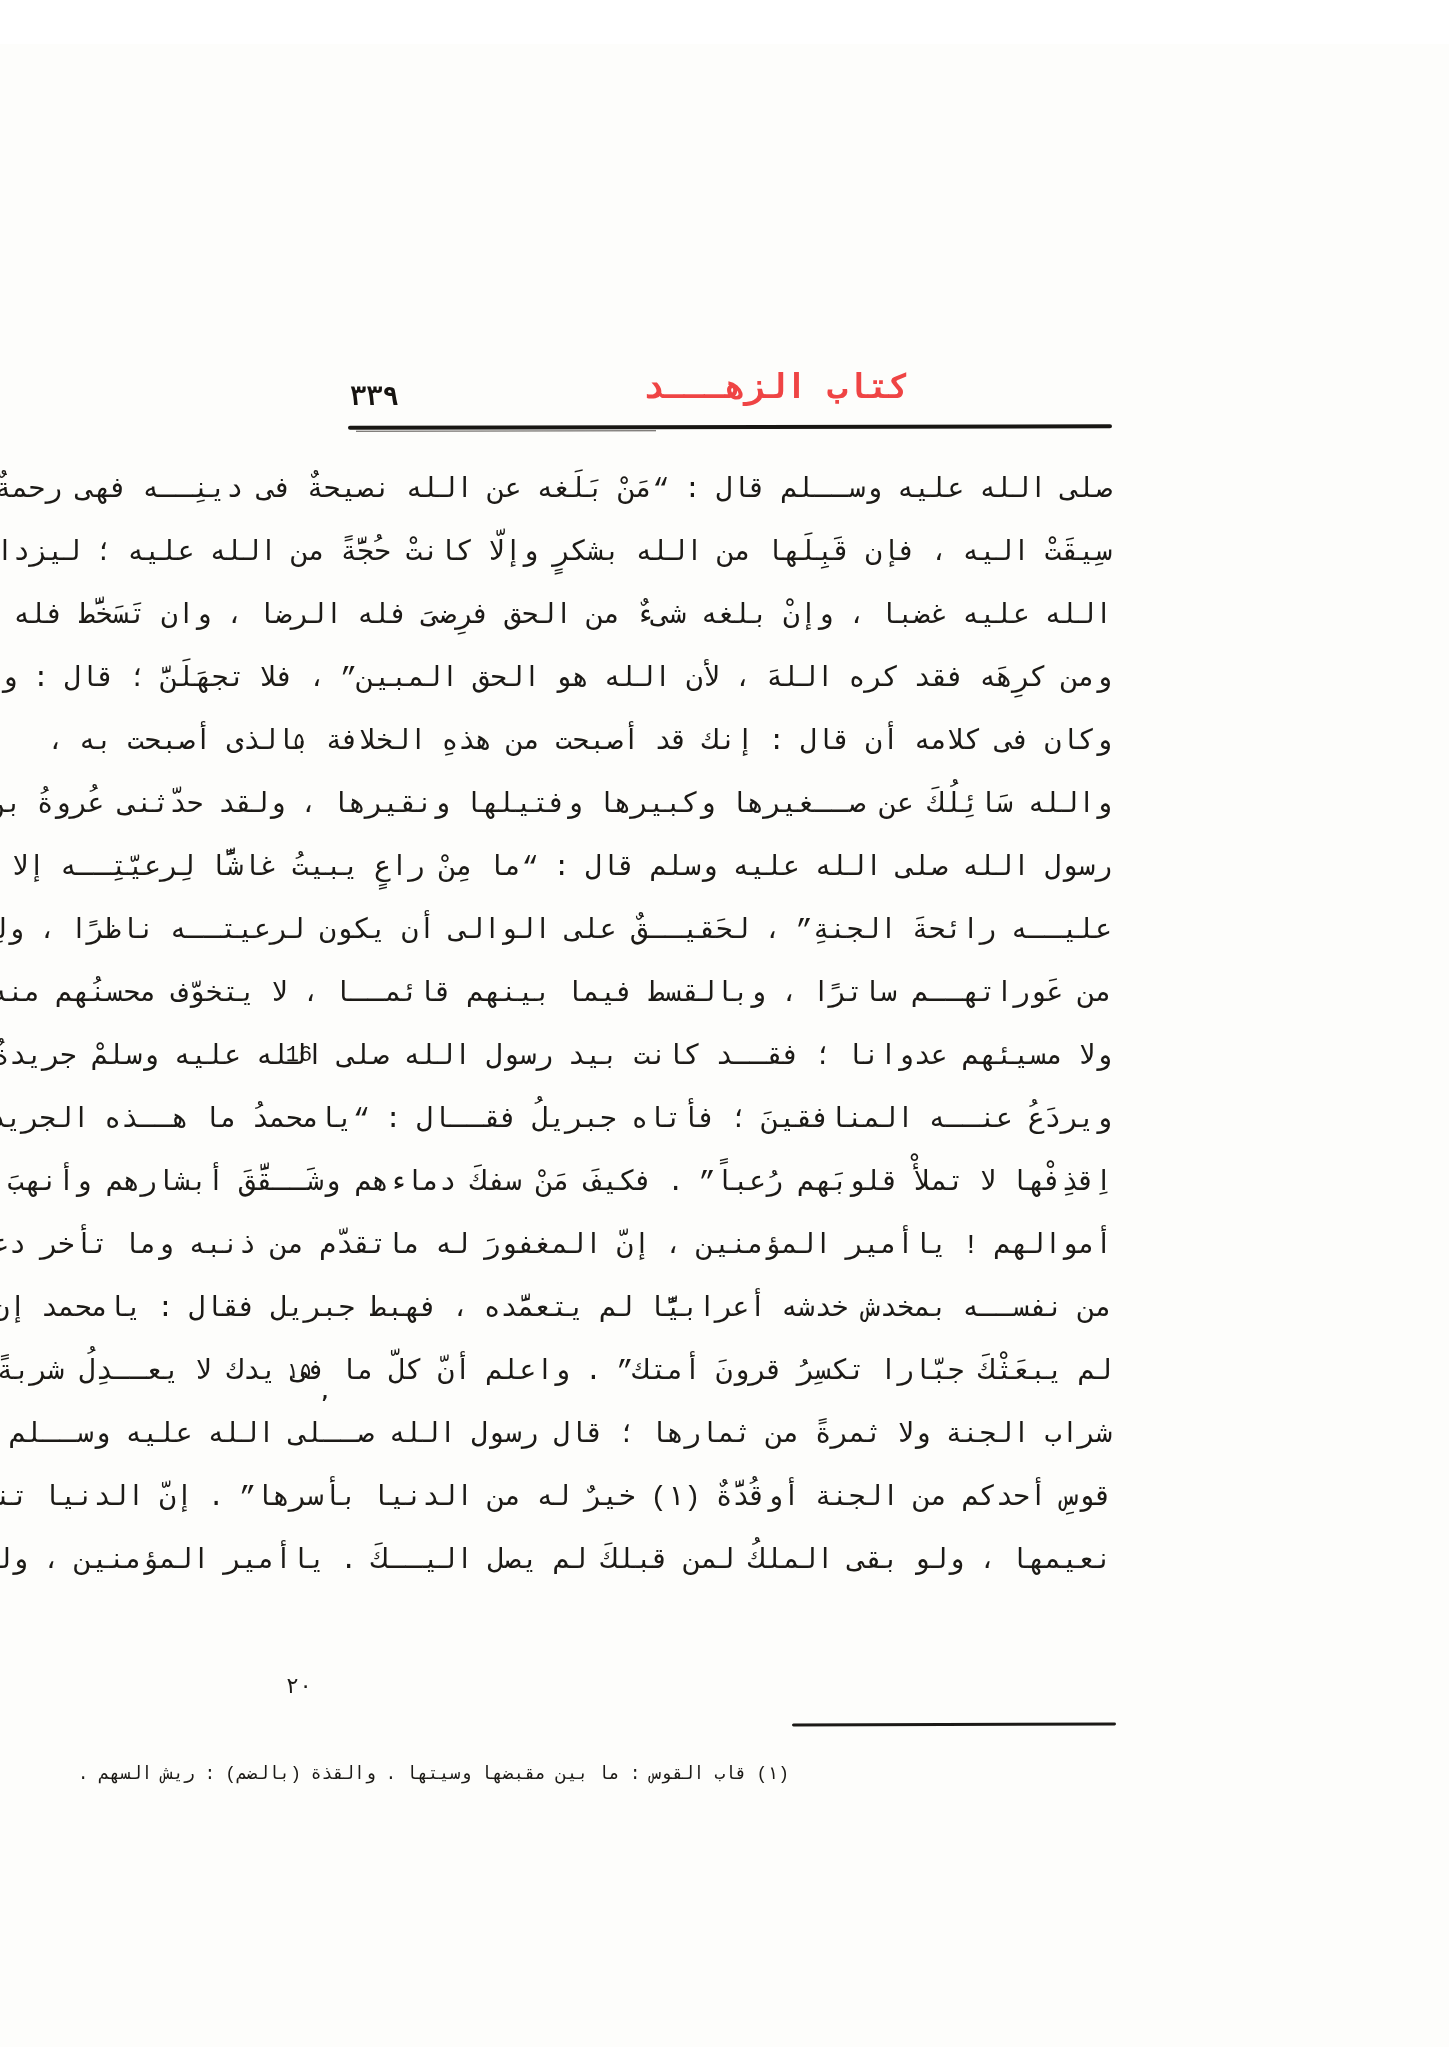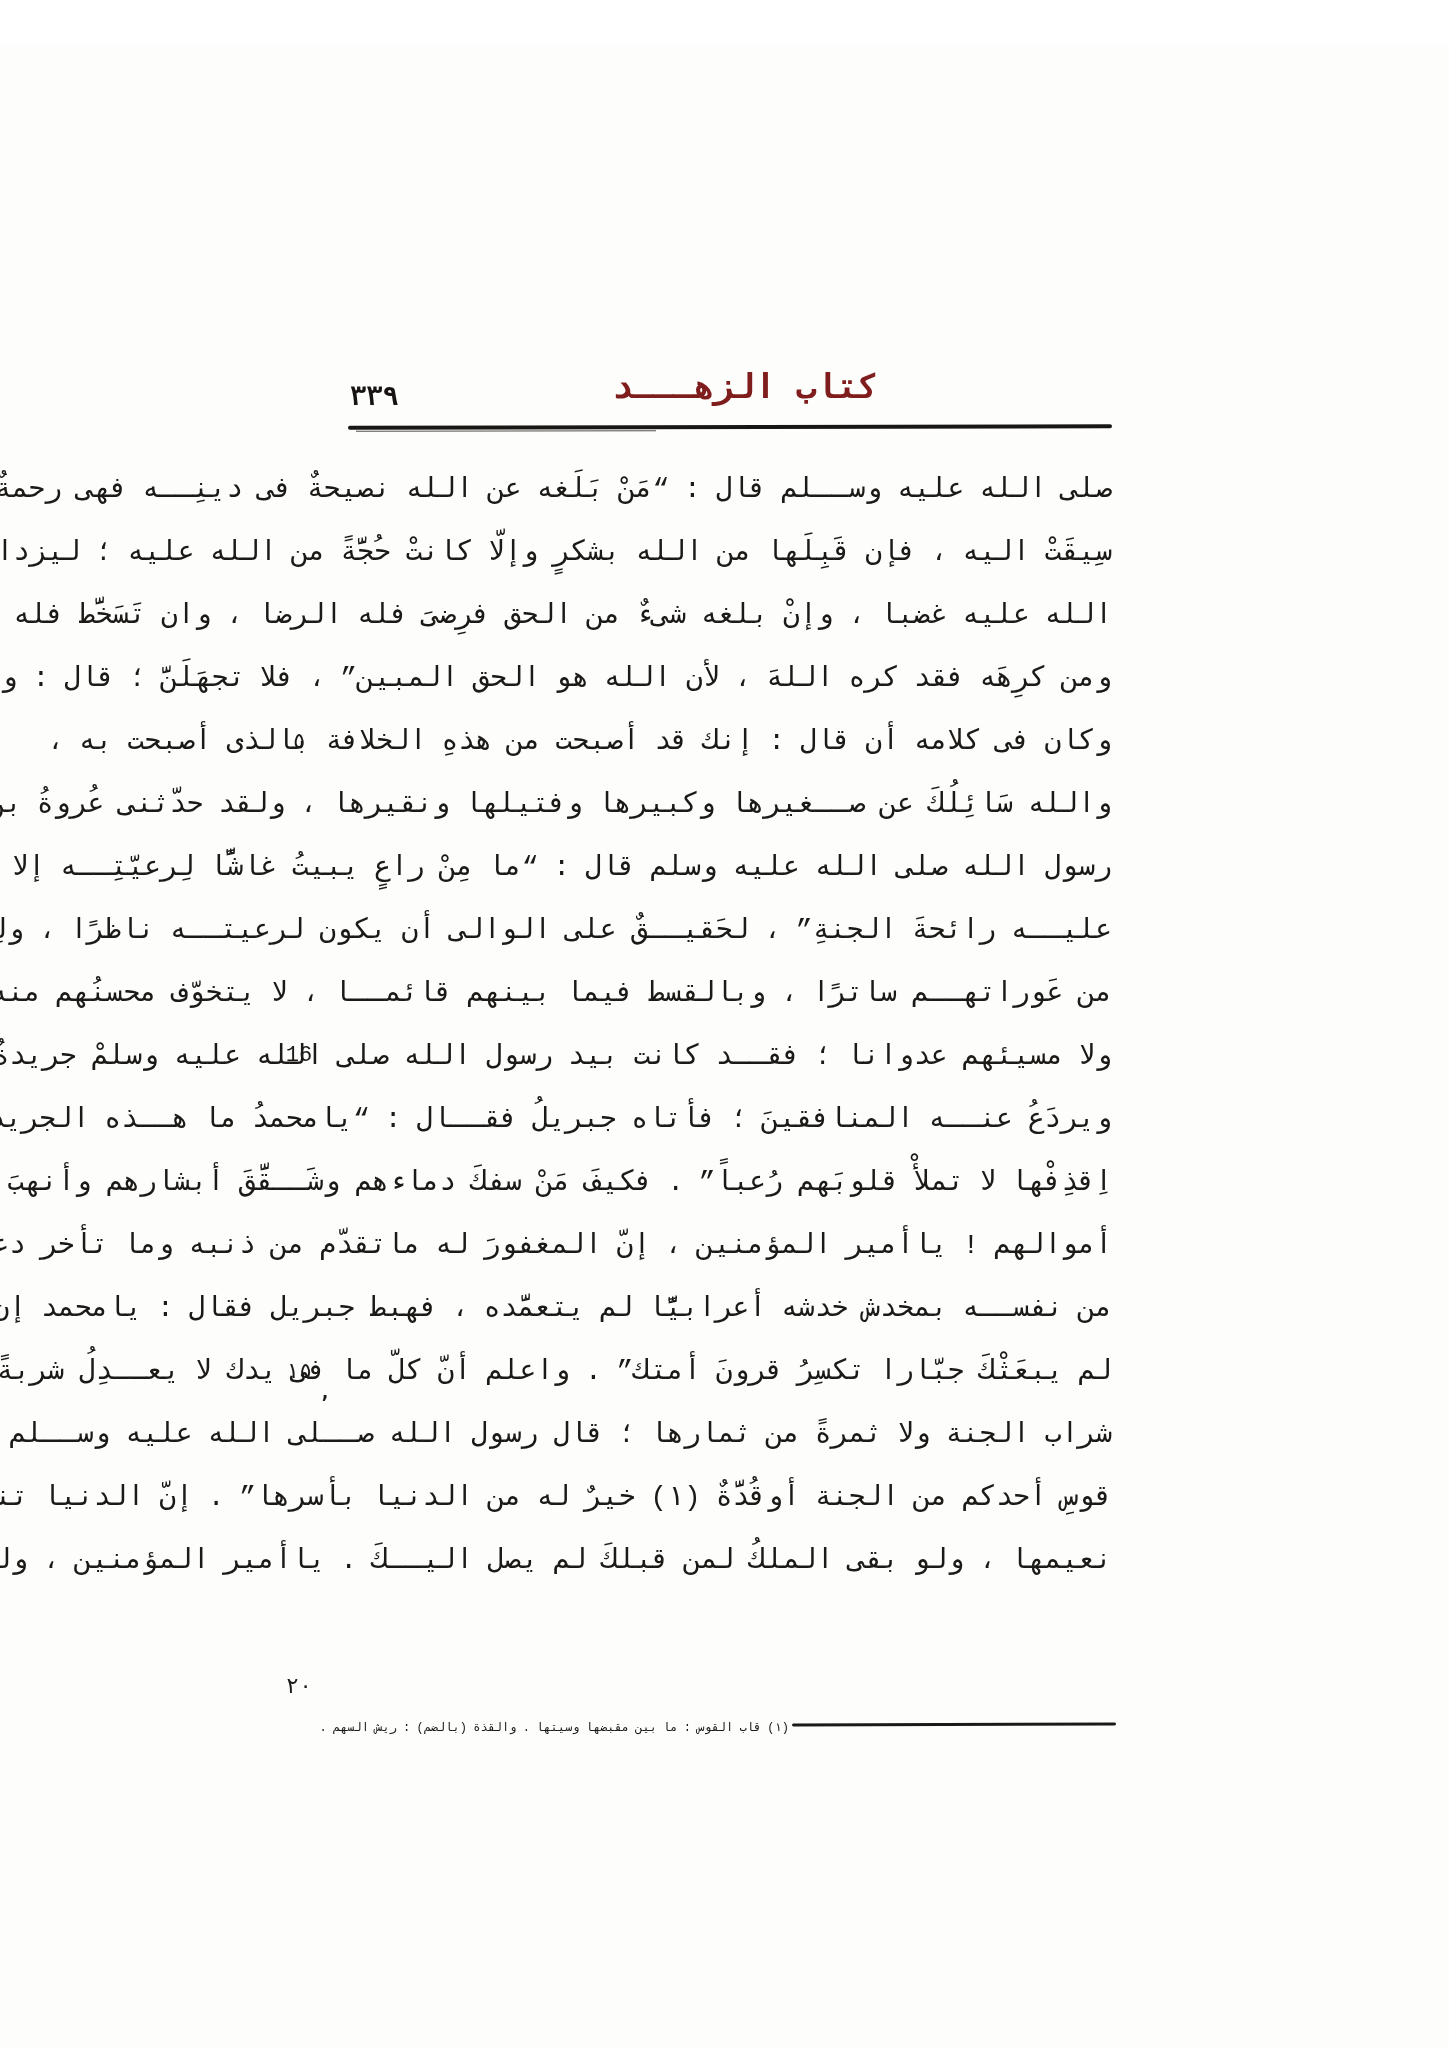--- a/index.html
+++ b/index.html
@@ -12,24 +12,24 @@
     overflow:hidden;
     margin-top:44px;
   }
   
   .page-number{
     position:absolute;left:350px;top:336px;
     font-size:27px;font-weight:bold;letter-spacing:1px;
     color:#161310;
   }
   .page-title{
-    position:absolute;right:571px;top:322px;
+    position:absolute;right:540px;top:322px;
     font-size:34px;font-weight:bold;
     direction:rtl;white-space:nowrap;
-    color:#7f1d1d;
+    color:#ef4444;
   }
   .head-rule{
     position:absolute;left:348px;top:381px;width:764px;height:4px;
     background:#191714;border-radius:2px;
     transform:rotate(-0.12deg);
   }
   .head-rule::after{
     content:"";position:absolute;left:8px;top:5px;width:300px;height:1px;
     background:#2a2archive622;background:#2a2622;opacity:.8;
   }
@@ -54,23 +54,23 @@
   .stray-mark{
     position:absolute;left:318px;top:1348px;
     font-size:22px;color:#1c1a16;font-weight:bold;
   }
   
   .footnote-rule{
     position:absolute;left:792px;top:1679px;width:324px;height:3px;
     background:#1c1a17;border-radius:2px;transform:rotate(-0.2deg);
   }
   .footnote{
-    position:absolute;right:660px;top:1676px;
+    position:absolute;right:660px;top:1718px;
     direction:rtl;white-space:nowrap;
-    font-size:12px;word-spacing:-1px;color:#1c1a16;
+    font-size:18px;word-spacing:-1px;color:#1c1a16;
     margin:0;
   }
 </style>
 </head>
 <body>
 
 <div class="page">
 
   <div class="page-number">٣٣٩</div>
   <div class="page-title">كتاب الزهـــد</div>

